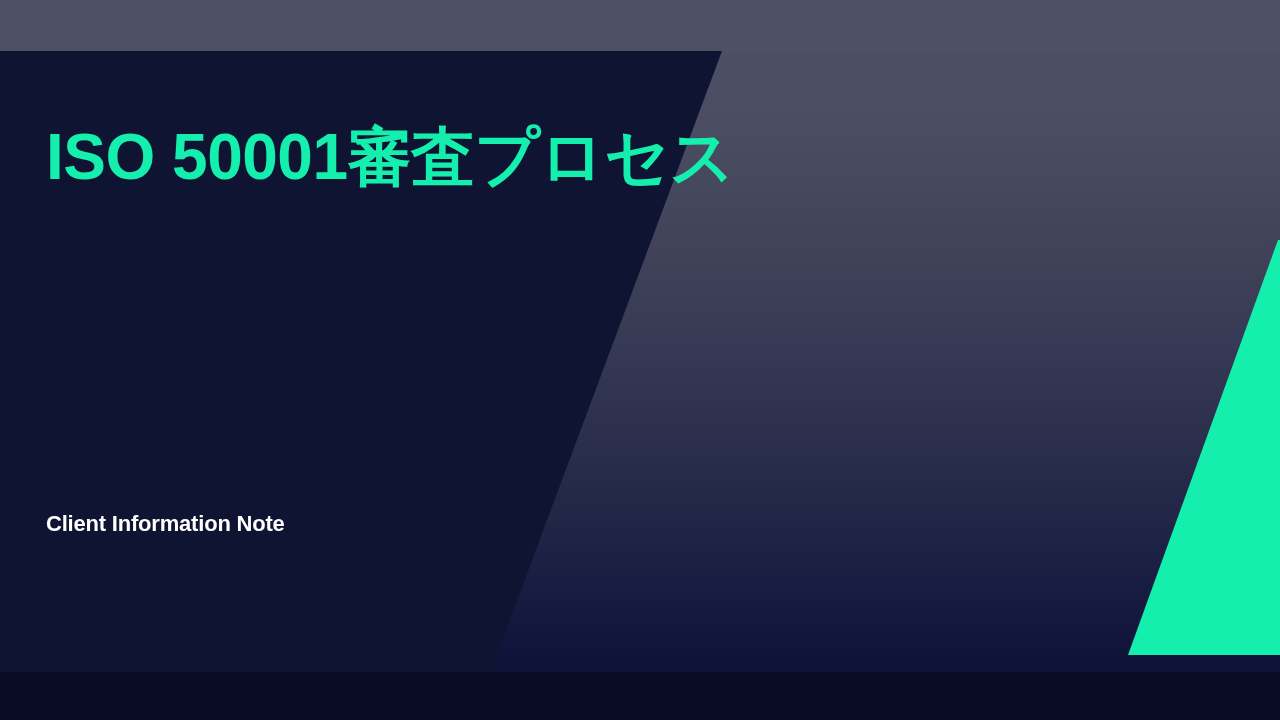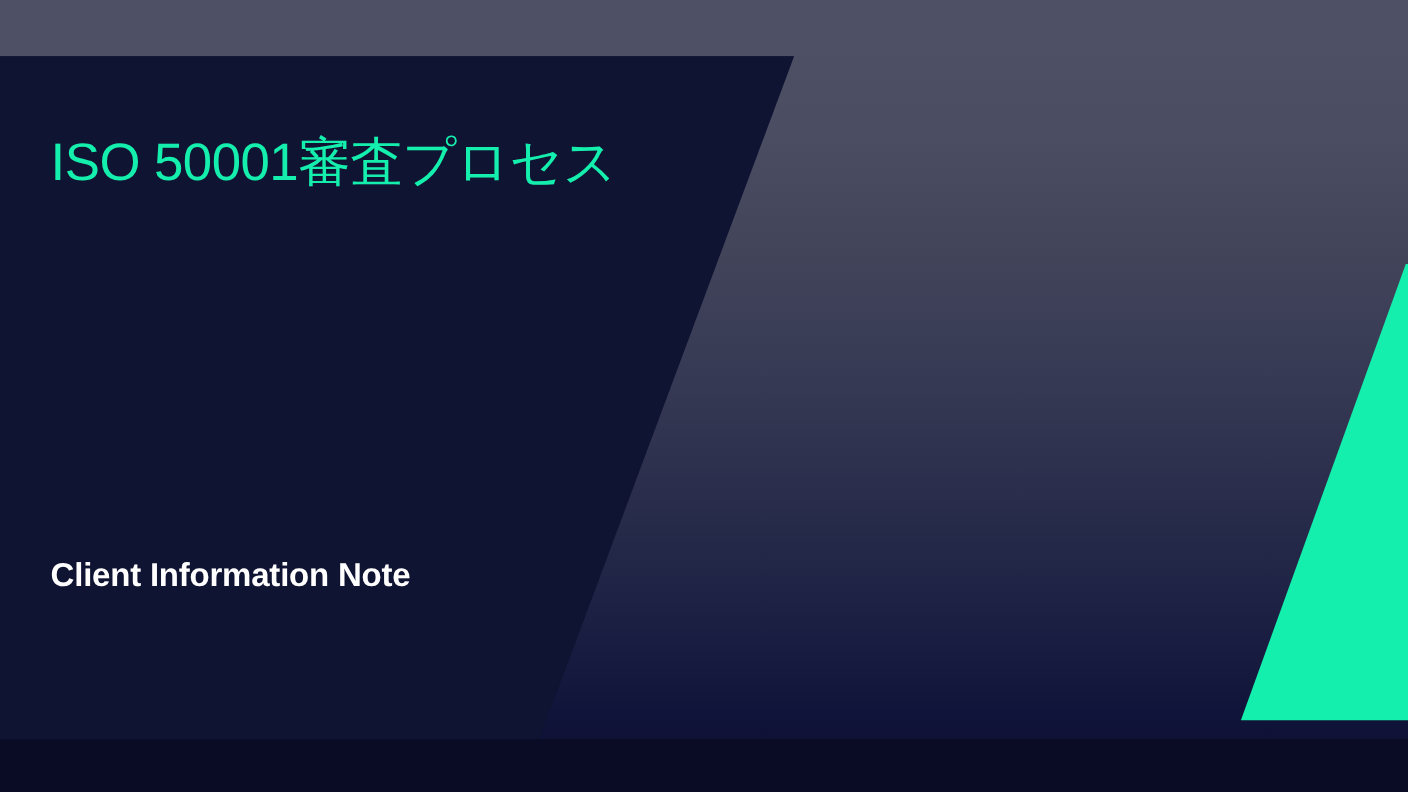--- a/index.html
+++ b/index.html
@@ -74,35 +74,35 @@
     height: 720px;
   }
 
   #slide-title {
     position: absolute;
     left: 46px;
     top: 122px;
     width: 700px;
     margin: 0;
     color: #15EFAD;
-    font-size: 48px;
-    font-weight: 400;
+    font-size: 64px;
+    font-weight: 700;
     line-height: 1.12;
     letter-spacing: -0.5px;
     white-space: nowrap;
   }
 
   #slide-subtitle {
     position: absolute;
     left: 46px;
     top: 503px;
     width: 560px;
     margin: 0;
     color: #FFFFFF;
-    font-size: 30px;
+    font-size: 22px;
     font-weight: 700;
     line-height: 41px;
     letter-spacing: -0.2px;
   }
   #slide-subtitle .line {
     display: block;
   }
 </style>
 </head>
 <body>

